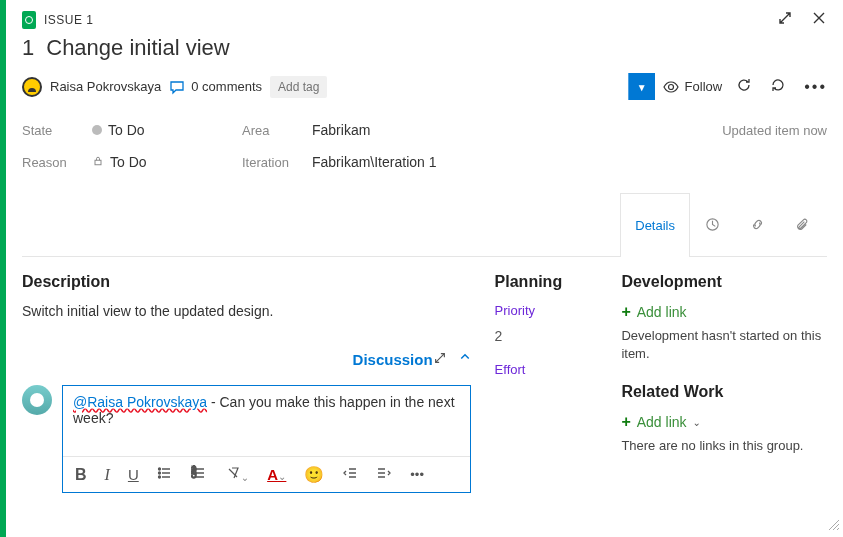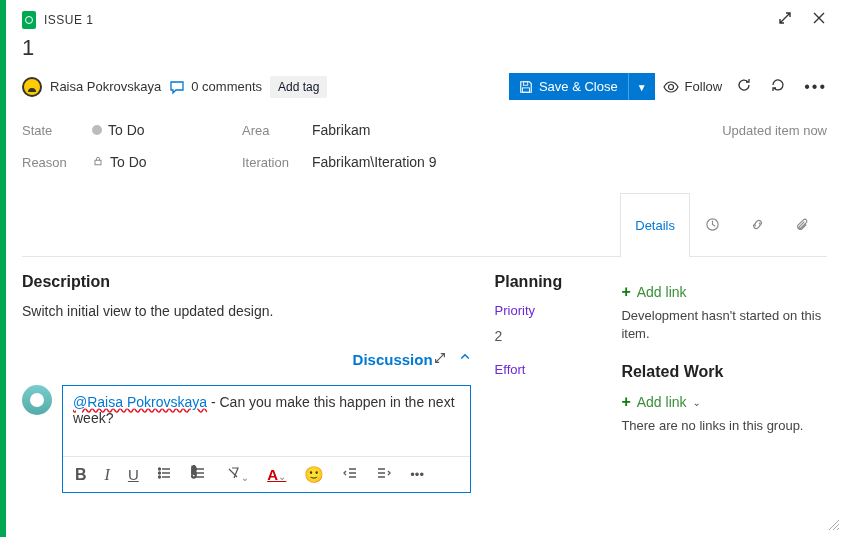--- a/index.html
+++ b/index.html
@@ -14,21 +14,21 @@
   .win-controls { margin-left: auto; display: flex; gap: 18px; }
   .win-controls svg { width: 16px; height: 16px; }
   .title-row { display: flex; align-items: baseline; gap: 12px; margin: 6px 0 12px; }
   .title-id { font-size: 22px; color: #333; }
   .title-text { font-size: 22px; }
   .info-row { display: flex; align-items: center; gap: 8px; margin-bottom: 14px; }
   .assignee { display: flex; align-items: center; gap: 8px; }
   .avatar { width: 20px; height: 20px; border-radius: 50%; background:#ffcc00; border:2px solid #333; display:flex;align-items:center;justify-content:center; }
   .avatar::after{content:"";width:8px;height:4px; border-radius:4px 4px 0 0; background:#333; margin-top:6px; position:absolute;}
   .comments { display:flex; align-items:center; gap:6px; color:#333; }
-  .addtag { background:#f0f0f0; padding:4px 8px; border-radius:2px; color:#0f172a; font-size:12px; }
+  .addtag { background:#f0f0f0; padding:4px 8px; border-radius:2px; color:#737373; font-size:12px; }
   .btn-primary { background:#0078d4; color:#fff; border:none; padding:6px 10px; display:flex; align-items:center; gap:6px; cursor:pointer; font-size:13px;}
   .btn-split { display:flex; }
   .btn-split .caret { background:#0078d4; color:#fff; border:none; border-left:1px solid rgba(255,255,255,0.3); padding:6px 8px; cursor:pointer;}
   .follow { display:flex; align-items:center; gap:6px; color:#333; }
   .top-icons { display:flex; align-items:center; gap:18px; margin-left:6px;}
   .top-icons svg { width:16px; height:16px;}
   .kebab { font-size:16px; letter-spacing:2px; cursor:pointer;}
   .fields { display:grid; grid-template-columns: 70px 150px 70px 1fr auto; row-gap:16px; align-items:center; width:100%; margin-top:22px;}
   .fld-label { color:#888; font-size:13px;}
   .fld-val { color:#333; display:flex; align-items:center; gap:6px; font-size:14px;}
@@ -91,44 +91,37 @@
         <span>
           <svg viewBox="0 0 16 16" stroke="#333" stroke-width="1.4">
               <path d="M3 3 L13 13 M13 3 L3 13"></path>
             </svg>
         </span>
       </div>
     </div>
 
     <div class="title-row">
       <span class="title-id">1</span>
+      <span class="title-text">Change initial view</span>
     </div>
 
     <div class="info-row">
       <div class="assignee">
         <span class="avatar"></span>
         <span>Raisa Pokrovskaya</span>
       </div>
       <div class="comments">
         <svg width="16" height="16" viewBox="0 0 16 16" fill="none" stroke="#0078d4" stroke-width="1.3">
             <path d="M2 3h12v8H7l-3 3v-3H2z"></path>
           </svg>
         <span>0 comments</span>
       </div>
       <span class="addtag">Add tag</span>
       <div class="sp"></div>
       <div class="btn-split">
-        <button class="btn-primary">
-          <svg width="14" height="14" viewBox="0 0 16 16" fill="#fff">
-              <path d="M2 2h10l2 2v10H2z" fill="none" stroke="#fff" stroke-width="1.3"></path>
-              <rect x="5" y="2" width="5" height="4" fill="none" stroke="#fff"></rect>
-              <rect x="4" y="9" width="8" height="5" fill="none" stroke="#fff"></rect>
-            </svg>
-          <span>Save &amp; Close</span>
-        </button>
         <button class="caret"><span class="caret-down">▼</span></button>
       </div>
       <div class="follow">
         <svg width="16" height="16" viewBox="0 0 16 16" fill="none" stroke="#333" stroke-width="1.2">
             <circle cx="8" cy="8" r="2.5"></circle>
             <path d="M1 8c2-4 5-5 7-5s5 1 7 5c-2 4-5 5-7 5s-5-1-7-5z"></path>
           </svg>
         <span>Follow</span>
       </div>
       <div class="top-icons">
@@ -154,21 +147,21 @@
 
       <span class="fld-label">Reason</span>
       <span class="fld-val">
           <span class="lock"><svg width="12" height="12" viewBox="0 0 16 16" fill="none" stroke="#888" stroke-width="1.3">
               <rect x="4" y="7" width="8" height="6"></rect>
               <path d="M6 7V5a2 2 0 0 1 4 0v2"></path>
             </svg></span>
           <span>To Do</span>
         </span>
       <span class="fld-label">Iteration</span>
-      <span class="fld-val">Fabrikam\Iteration 9</span>
+      <span class="fld-val">Fabrikam\Iteration 1</span>
       <span></span>
     </div>
 
     <div class="divider"></div>
 
     <div class="tabs">
       <div class="tab active">Details</div>
       <div class="tab">
           <svg viewBox="0 0 16 16" fill="none" stroke="#888" stroke-width="1.2">
             <circle cx="8" cy="8" r="6"></circle>
@@ -244,20 +237,21 @@
       </div>
 
       <div class="col-mid">
         <h3 class="section">Planning</h3>
         <div class="mid-label">Priority</div>
         <div class="mid-val">2</div>
         <div class="mid-label">Effort</div>
       </div>
 
       <div class="col-right">
+        <h3 class="section">Development</h3>
         <div class="addlink">
             <span class="plus">+</span>
             <span>Add link</span>
           </div>
         <div class="r-text">Development hasn't started on this item.</div>
 
         <h3 class="section" style="margin-top:20px;">Related Work</h3>
         <div class="addlink">
             <span class="plus">+</span>
             <span>Add link</span> 

